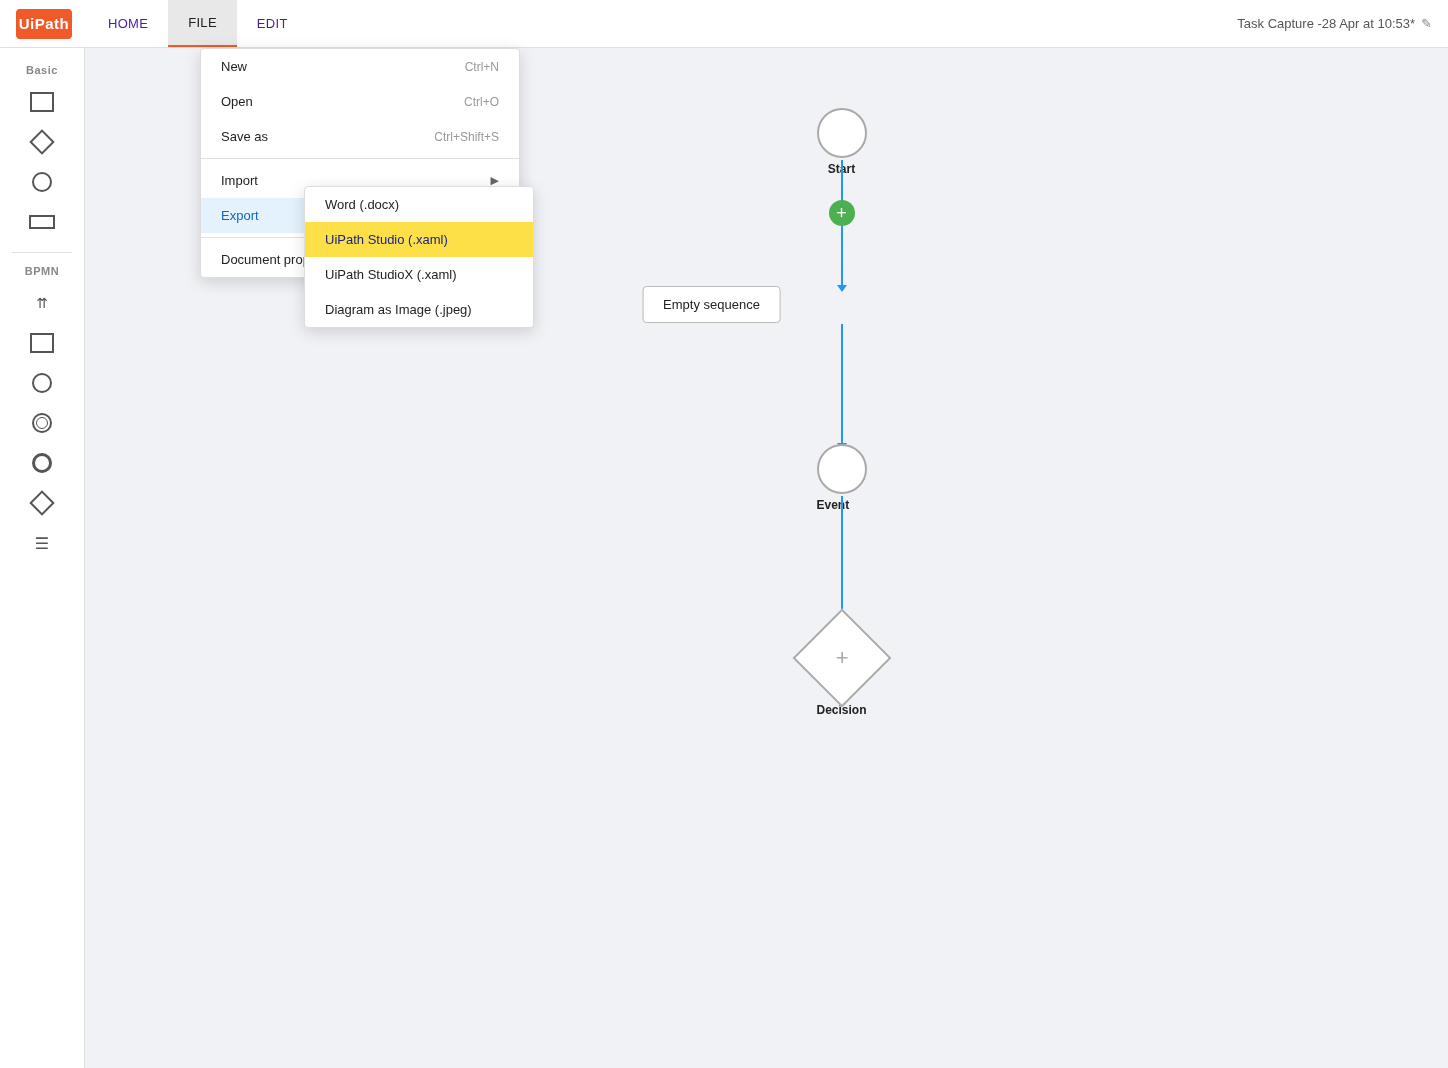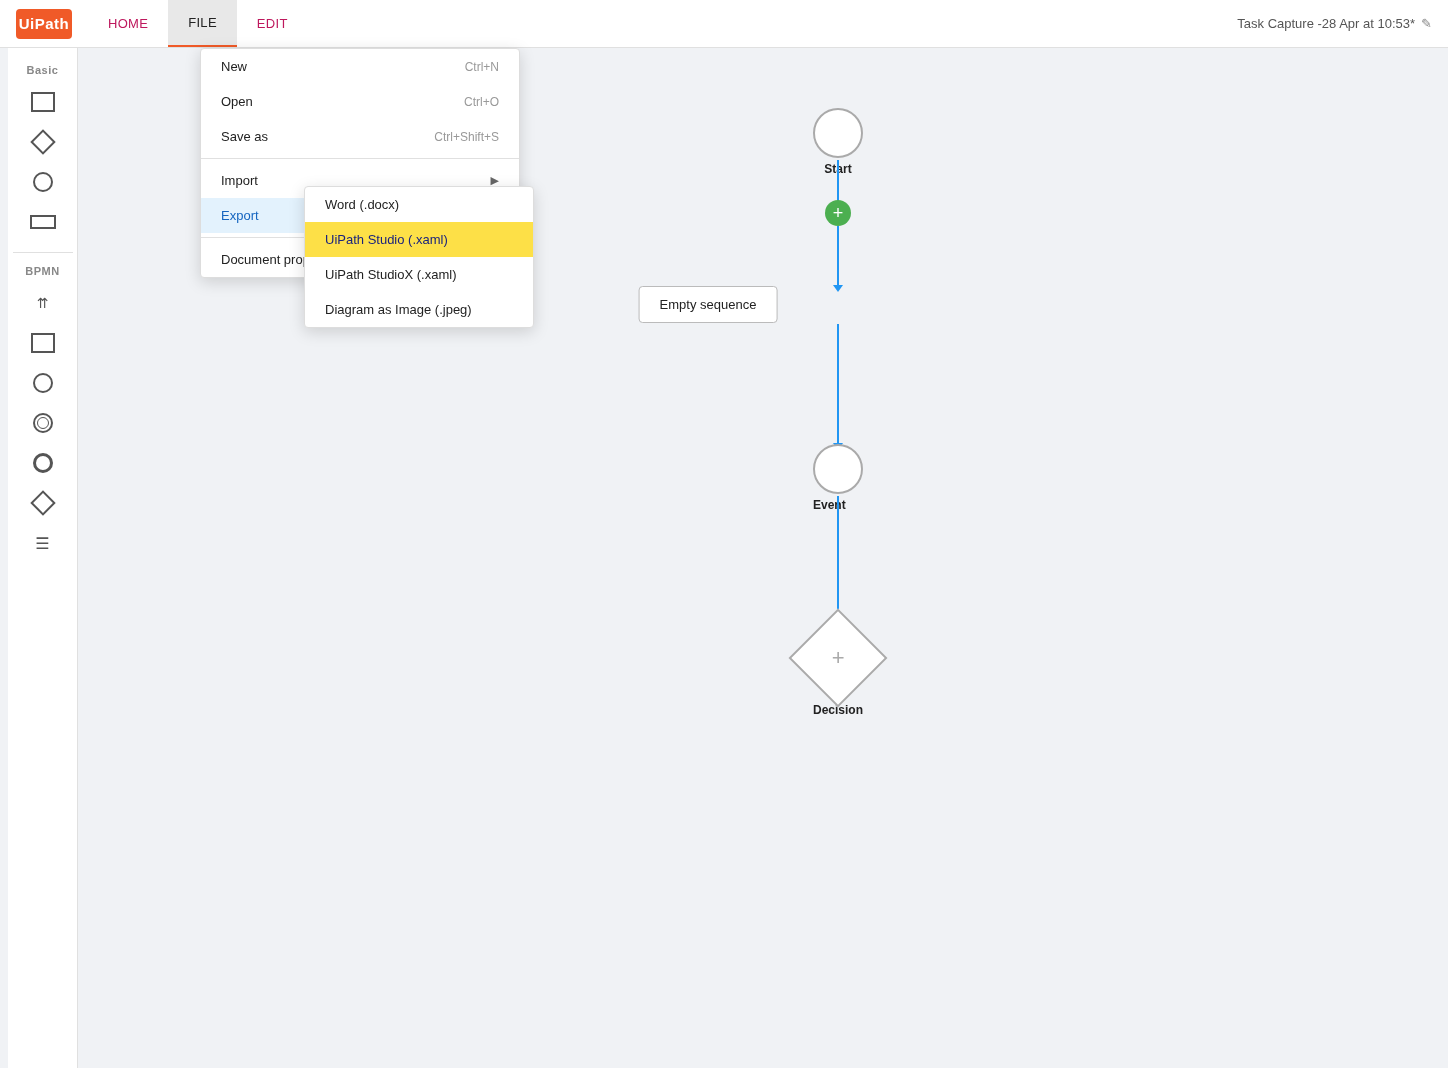--- a/index.html
+++ b/index.html
@@ -39,21 +39,21 @@
       align-items: center;
       height: 100%;
     }
     .nav-item {
       padding: 0 20px;
       height: 100%;
       display: flex;
       align-items: center;
       font-size: 13px;
       font-weight: 500;
-      color: #be185d;
+      color: #4c1d95;
       cursor: pointer;
       letter-spacing: 0.3px;
     }
     .nav-item.active {
       background: #e8e8e8;
       border-bottom: 2px solid #f05a28;
       color: #222;
     }
     .title-area {
       margin-left: auto;
@@ -70,29 +70,28 @@
     }
 
     
     .main-layout {
       display: flex;
       height: calc(1068px - 48px);
     }
 
     
     .sidebar {
-      width: 70px;
+      width: 85px;
       background: #ffffff;
       border-right: 1px solid #e0e0e0;
       padding: 12px 0;
       display: flex;
       flex-direction: column;
       align-items: center;
       z-index: 10;
-      margin-left: 8px;
     }
     .sidebar-section-label {
       font-size: 11px;
       color: #888;
       font-weight: 600;
       letter-spacing: 0.5px;
       margin-bottom: 8px;
       margin-top: 4px;
       text-align: center;
     }

